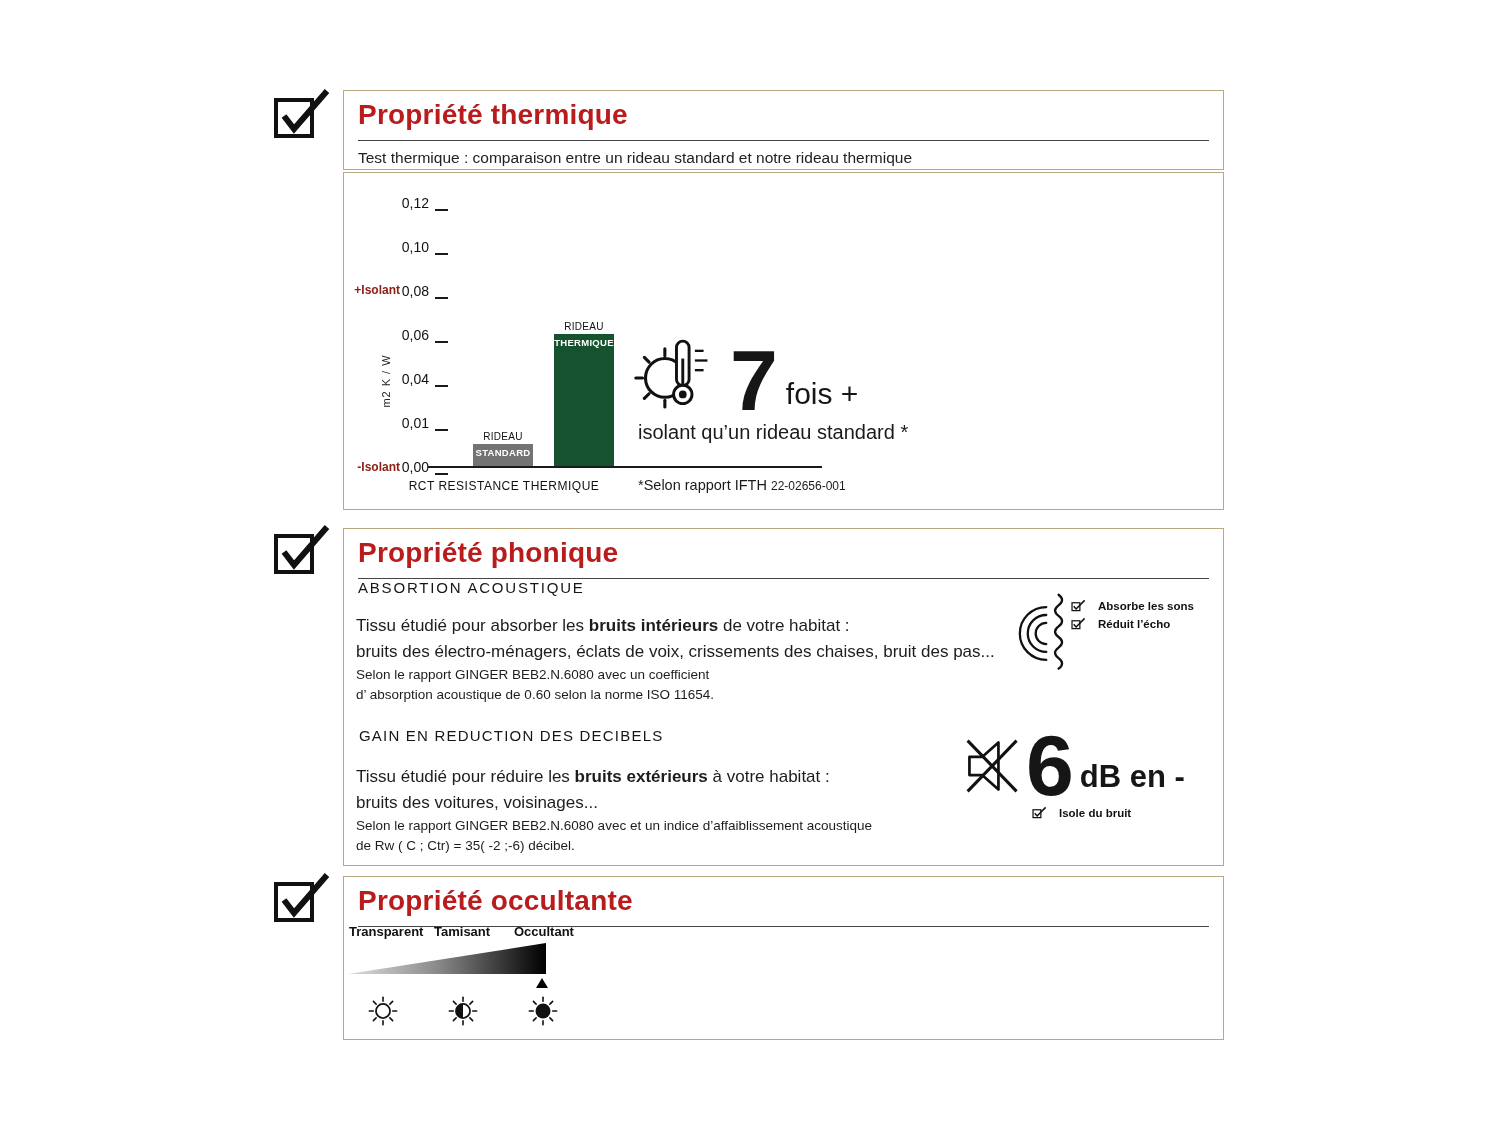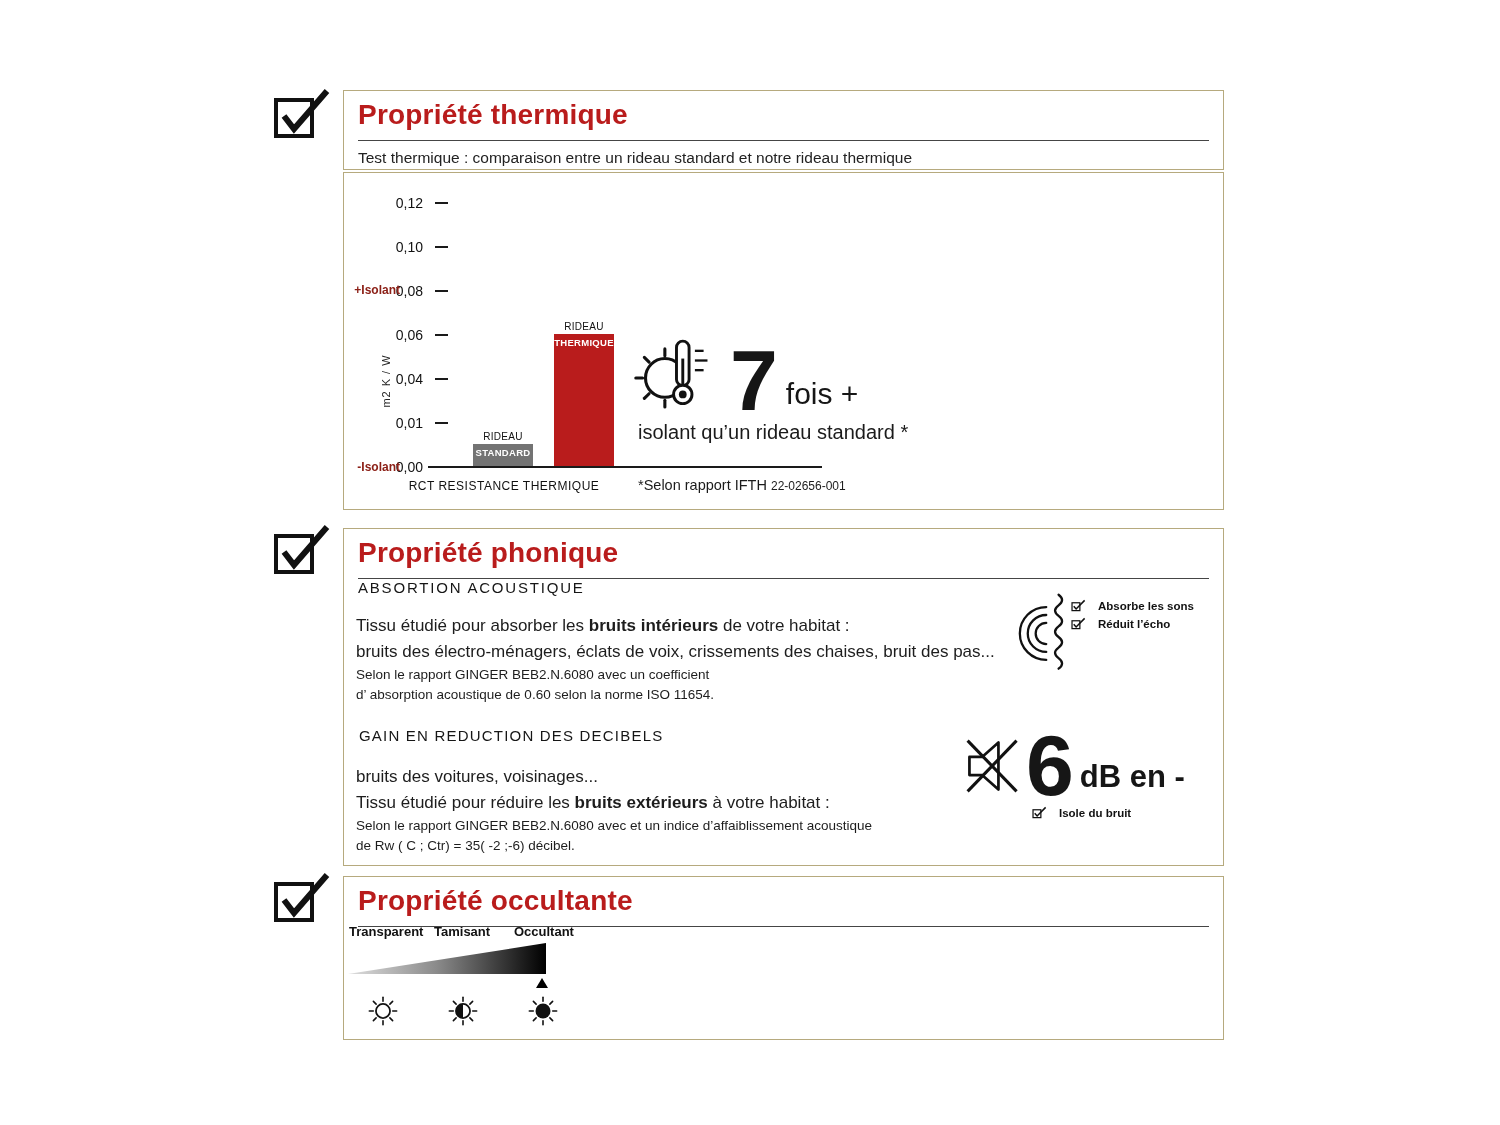--- a/index.html
+++ b/index.html
@@ -10,21 +10,21 @@
   .panel { position:absolute; border:1.6px solid var(--border); background:#fff; box-sizing:border-box; }
   .ptitle { margin:6px 14px 0; padding:2px 0 9px; font-size:28px; font-weight:bold; color:#b91c1c;
             border-bottom:1.5px solid #454545; letter-spacing:0.2px; }
   .subtitle { margin:8px 14px 0; font-size:15.5px; color:#222; }
 
   .bigcheck { position:absolute; }
 
   
   .yaxis { position:absolute; left:0; top:22px; width:104px; height:280px;
            display:flex; flex-direction:column; justify-content:space-between; }
-  .ytick { display:flex; justify-content:flex-end; align-items:center; gap:12px; height:16px; }
+  .ytick { display:flex; justify-content:flex-end; align-items:flex-end; gap:6px; height:16px; }
   .ylab { font-size:14px; color:#111; }
   .ydash { width:13px; height:2px; background:#1a1a1a; }
   .isolabel { position:absolute; left:0; width:56px; text-align:right; font-size:12px; font-weight:bold; color:var(--red); }
   .ylabel-rot { position:absolute; left:42px; top:208px; transform:translate(-50%,-50%) rotate(-90deg);
                 white-space:nowrap; font-size:11px; letter-spacing:1px; color:#222; }
   .axisline { position:absolute; left:84px; top:293px; width:394px; height:2px; background:#1a1a1a; }
   .chart-area { position:absolute; left:0; top:0; width:100%; height:293px; }
   .bar-group { position:absolute; bottom:0; width:60px; display:flex; flex-direction:column; align-items:center; }
   .bar-cap { font-size:10px; color:#111; margin-bottom:2px; letter-spacing:0.3px; }
   .bar { width:60px; background:var(--red); display:flex; justify-content:center; align-items:flex-start; box-sizing:border-box; }
@@ -109,21 +109,21 @@
 
     <div class="chart-area">
       <div class="bar-group" style="left:129px;">
         <div class="bar-cap">RIDEAU</div>
         <div class="bar" style="height: 22px; background: #737373;">
           <span>STANDARD</span>
         </div>
       </div>
       <div class="bar-group" style="left:210px;">
         <div class="bar-cap">RIDEAU</div>
-        <div class="bar" style="height: 132px; background: #b91c1c;">
+        <div class="bar" style="height: 132px; background: #14532d;">
           <span>THERMIQUE</span>
         </div>
       </div>
     </div>
 
     <div class="axisline"></div>
     <div class="xaxislabel">RCT RESISTANCE THERMIQUE</div>
 
     <div class="claim-group">
       <div class="claim-row">
@@ -197,22 +197,22 @@
           <rect x="1.5" y="5" width="11.5" height="11.5" fill="none" stroke="#111" stroke-width="1.8"></rect>
           <path d="M 4 10 L 7.5 14 L 20 1.5" fill="none" stroke="#111" stroke-width="2.2"></path>
         </svg>
         <span class="blabel">Réduit l’écho</span>
       </div>
     </div>
 
     <div class="caps-head" style="left:15px; top:198px; letter-spacing:1.2px;">GAIN EN REDUCTION DES DECIBELS</div>
 
     <div class="para" style="left:12px; top:235px;">
+      <div class="l-big"><span>Tissu étudié pour réduire les </span><strong>bruits extérieurs</strong><span> à votre habitat :</span></div>
       <div class="l-big">bruits des voitures, voisinages...</div>
-      <div class="l-big"><span>Tissu étudié pour réduire les </span><strong>bruits extérieurs</strong><span> à votre habitat :</span></div>
       <div class="l-small">Selon le rapport GINGER BEB2.N.6080 avec et un indice d’affaiblissement acoustique</div>
       <div class="l-small">de Rw ( C ; Ctr) = 35( -2 ;-6) décibel.</div>
     </div>
 
     <svg style="position:absolute; left:620px; top:204px;" width="58" height="66" viewBox="0 0 64 72">
       <polygon points="6,26 20,26 38,10 38,62 20,46 6,46" fill="#fff" stroke="#111" stroke-width="3" stroke-linejoin="round"></polygon>
       <line x1="4" y1="8" x2="58" y2="64" stroke="#111" stroke-width="3.4"></line>
       <line x1="58" y1="8" x2="4" y2="64" stroke="#111" stroke-width="3.4"></line>
     </svg>
 

